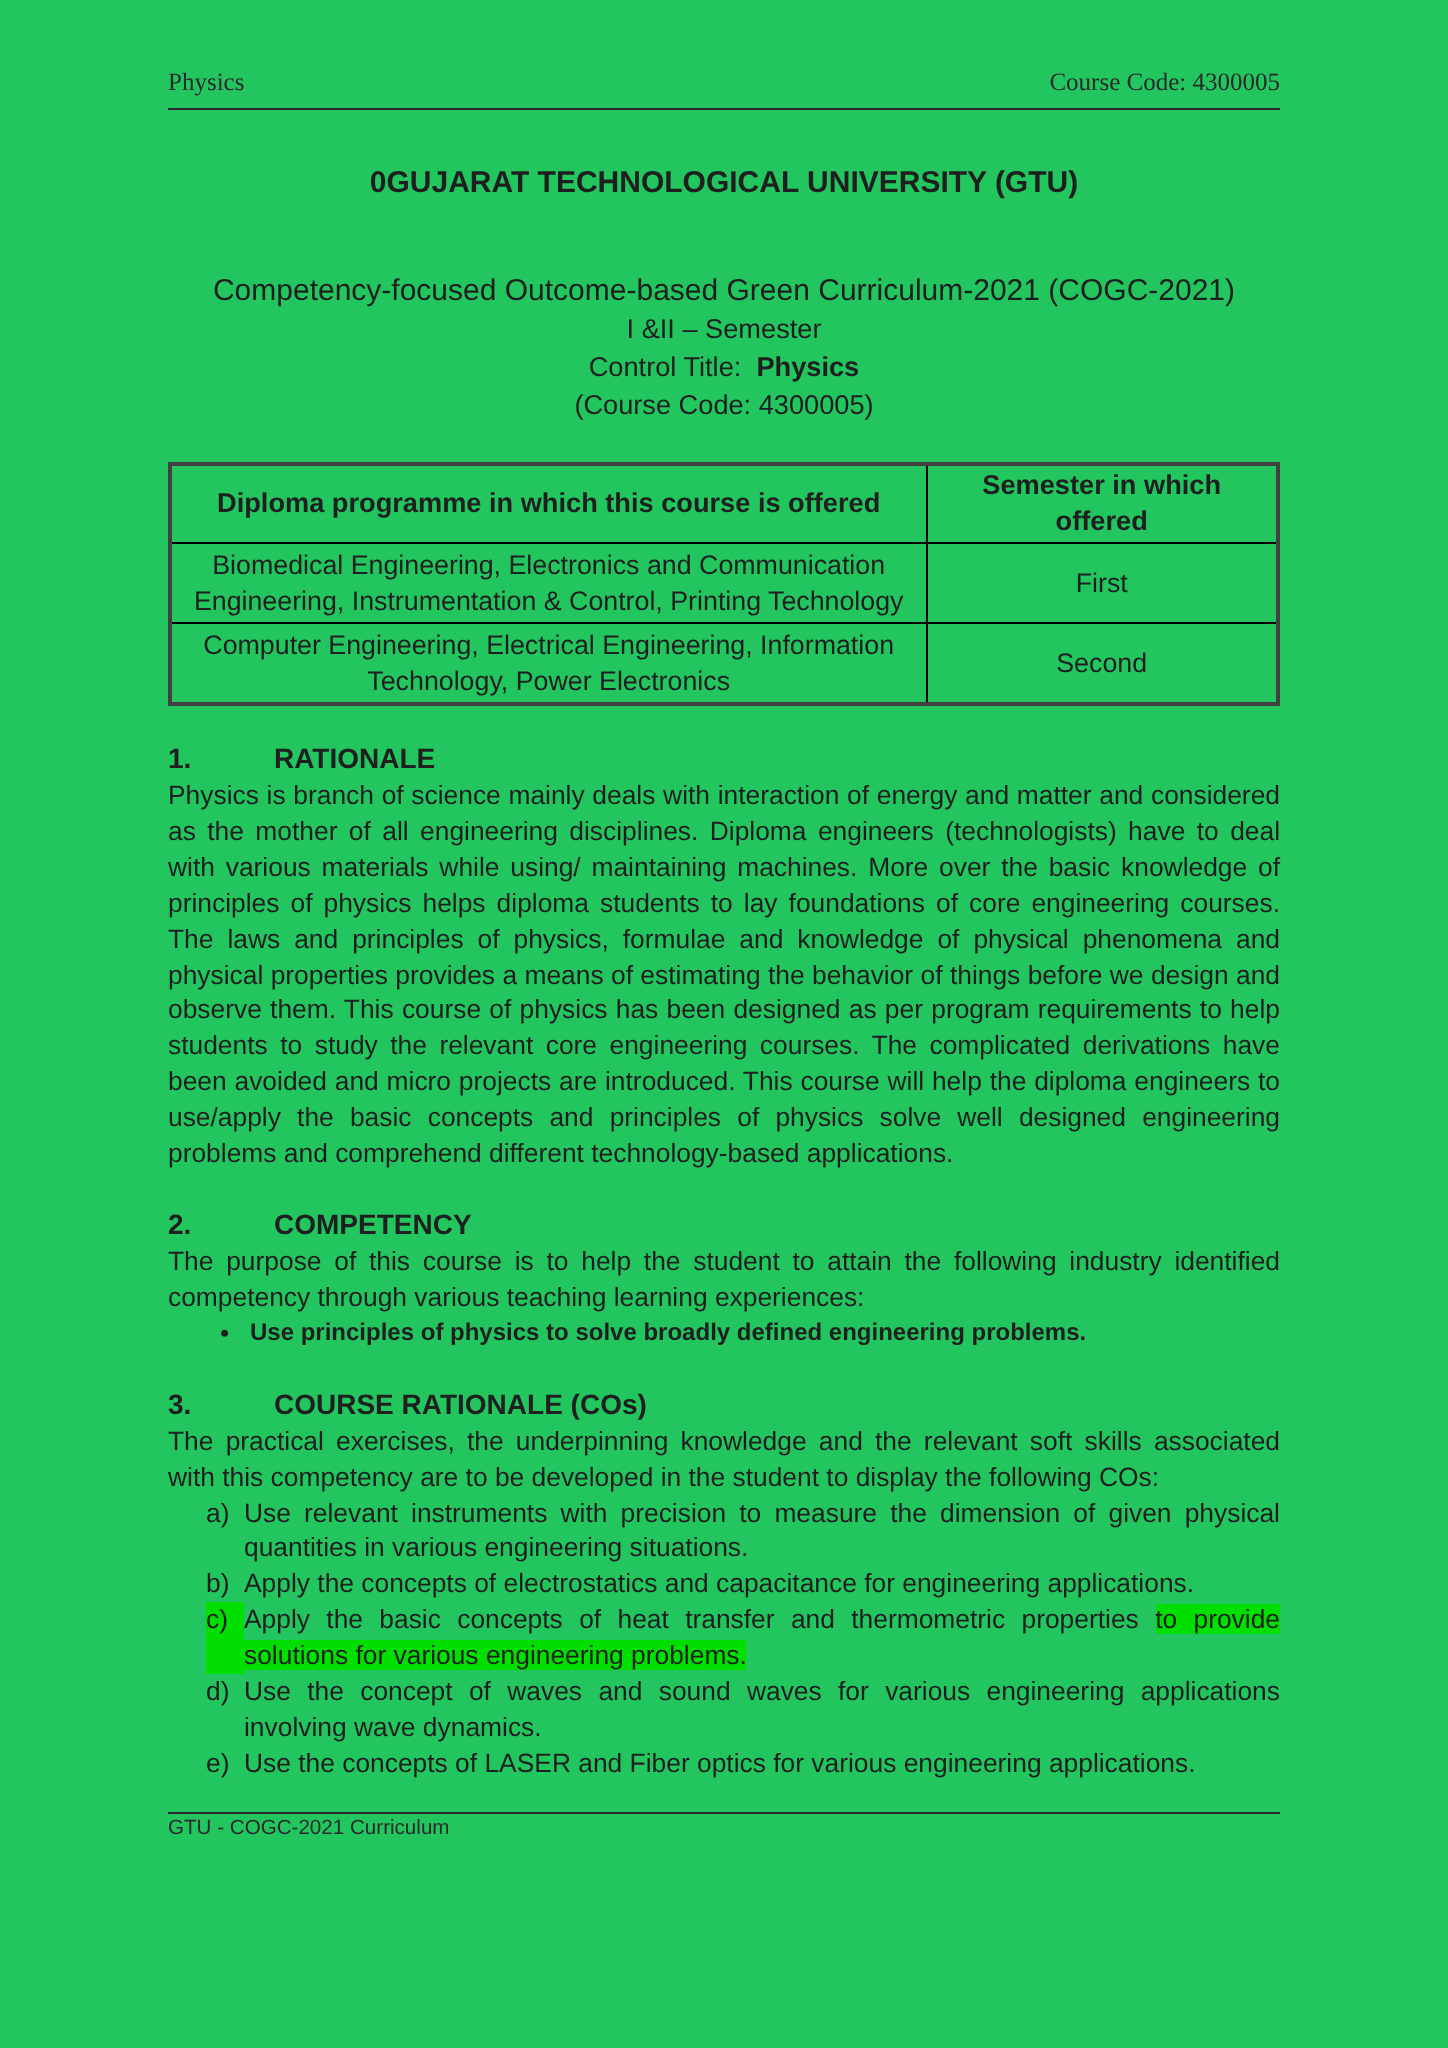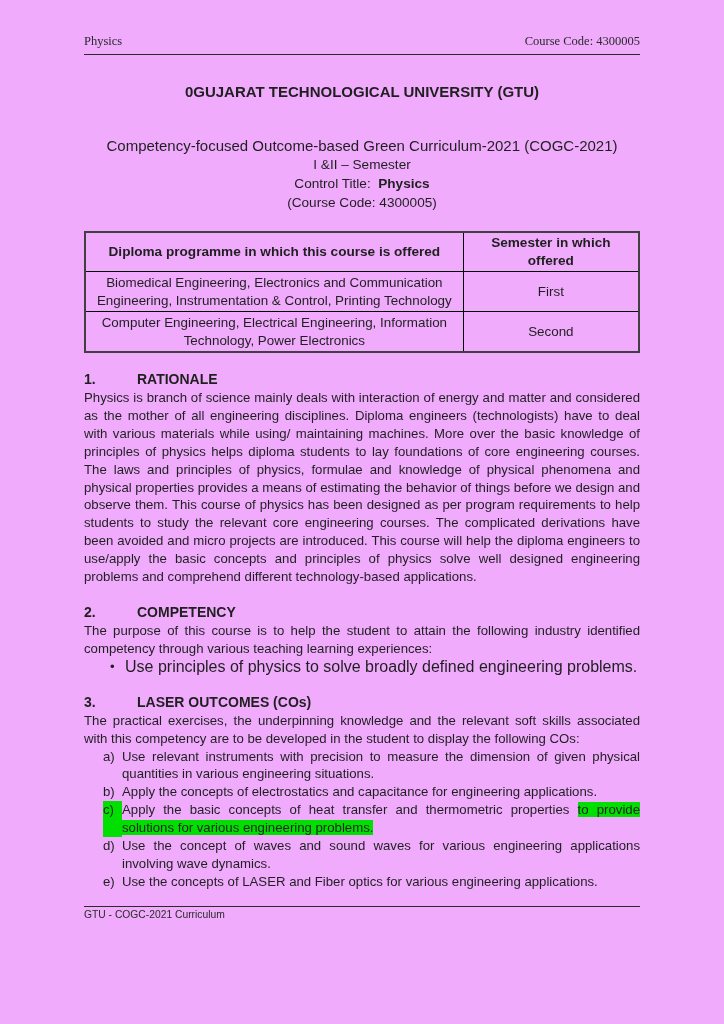--- a/index.html
+++ b/index.html
@@ -1,19 +1,19 @@
 <!DOCTYPE html>
 <html style="--hl: #00df00;"><head>
 <meta charset="utf-8">
 <style>
   html,body{margin:0;padding:0;background:#ffffff;}
   .page{
     position:relative;
     width:724px;height:1024px;
-    background:#f0abfc;
+    background:#22c55e;
     color:#1f1f1f;
     font-family:"Liberation Sans", sans-serif;
     overflow:hidden;
     box-sizing:border-box;
   }
   .content{margin:0 84px;width:556px;}
 
   
   .hdr{
     display:flex;justify-content:space-between;align-items:flex-end;
@@ -46,21 +46,21 @@
   table.offer td{height:37px;}
   .col-prog{width:380px;}
   .col-sem{width:168px;}
 
   
   .sec-h{display:flex;font-weight:bold;font-size:14px;margin-top:17px;line-height:18px;}
   .sec-h .num{width:53px;flex:0 0 53px;}
   .para{margin:1px 0 0 0;font-size:13.2px;line-height:17.9px;text-align:justify;}
   .bullet-row{display:flex;margin-left:26px;margin-top:0;}
   .bullet-row .dot{width:15px;flex:0 0 15px;font-size:13.2px;line-height:17.9px;}
-  .bullet-row .btxt{font-weight:normal;font-size:16px;line-height:17.9px;}
+  .bullet-row .btxt{font-weight:bold;font-size:12px;line-height:17.9px;}
 
   
   .olist{margin-top:0;}
   .oitem{display:flex;margin-left:19px;font-size:13.2px;line-height:17.9px;}
   .oitem .mk{width:19px;flex:0 0 19px;}
   .oitem .otxt{flex:1;text-align:justify;}
   .hl{background:var(--hl,#00df00);}
 
   
   .footer{position:absolute;left:84px;width:556px;top:906px;}
@@ -115,21 +115,21 @@
       <span>COMPETENCY</span>
     </div>
     <p class="para">The purpose of this course is to help the student to attain the following industry identified competency through various teaching learning experiences:</p>
     <div class="bullet-row">
       <span class="dot">•</span>
       <span class="btxt">Use principles of physics to solve broadly defined engineering problems.</span>
     </div>
 
     <div class="sec-h">
       <span class="num">3.</span>
-      <span>LASER OUTCOMES (COs)</span>
+      <span>COURSE RATIONALE (COs)</span>
     </div>
     <p class="para">The practical exercises, the underpinning knowledge and the relevant soft skills associated with this competency are to be developed in the student to display the following COs:</p>
 
     <div class="olist">
       <div class="oitem">
         <span class="mk">a)</span>
         <span class="otxt">Use relevant instruments with precision to measure the dimension of given physical quantities in various engineering situations.</span>
       </div>
       <div class="oitem">
         <span class="mk">b)</span>

